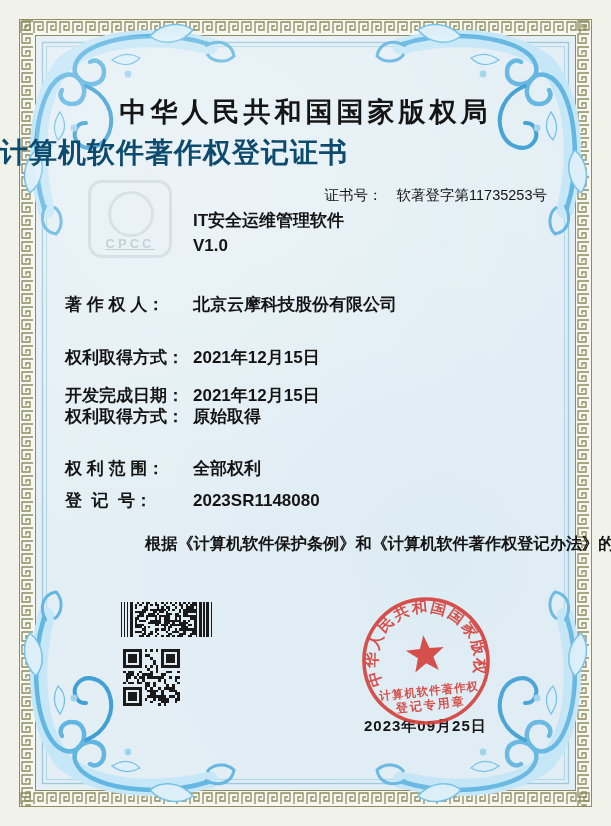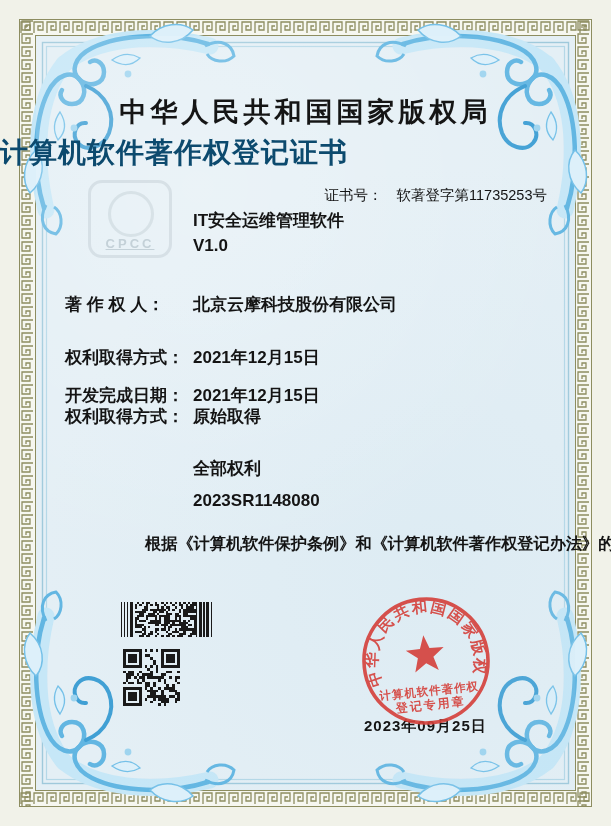--- a/index.html
+++ b/index.html
@@ -152,23 +152,25 @@
     </div>
     <div class="field-row" style="top:386px">
       <span class="f-label">开发完成日期：</span>
       <span class="f-value">2021年12月15日</span>
     </div>
     <div class="field-row" style="top:407px">
       <span class="f-label">权利取得方式：</span>
       <span class="f-value">原始取得</span>
     </div>
     <div class="field-row" style="top:459px">
+      <span class="f-label">权 利 范 围：</span>
       <span class="f-value">全部权利</span>
     </div>
     <div class="field-row" style="top:491px">
+      <span class="f-label">登  记  号：</span>
       <span class="f-value">2023SR1148080</span>
     </div>
 
     <div class="statement">
       <div class="l1">根据《计算机软件保护条例》和《计算机软件著作权登记办法》的</div>
     </div>
 
     <div class="date">2023年09月25日</div>
   </div>
 

